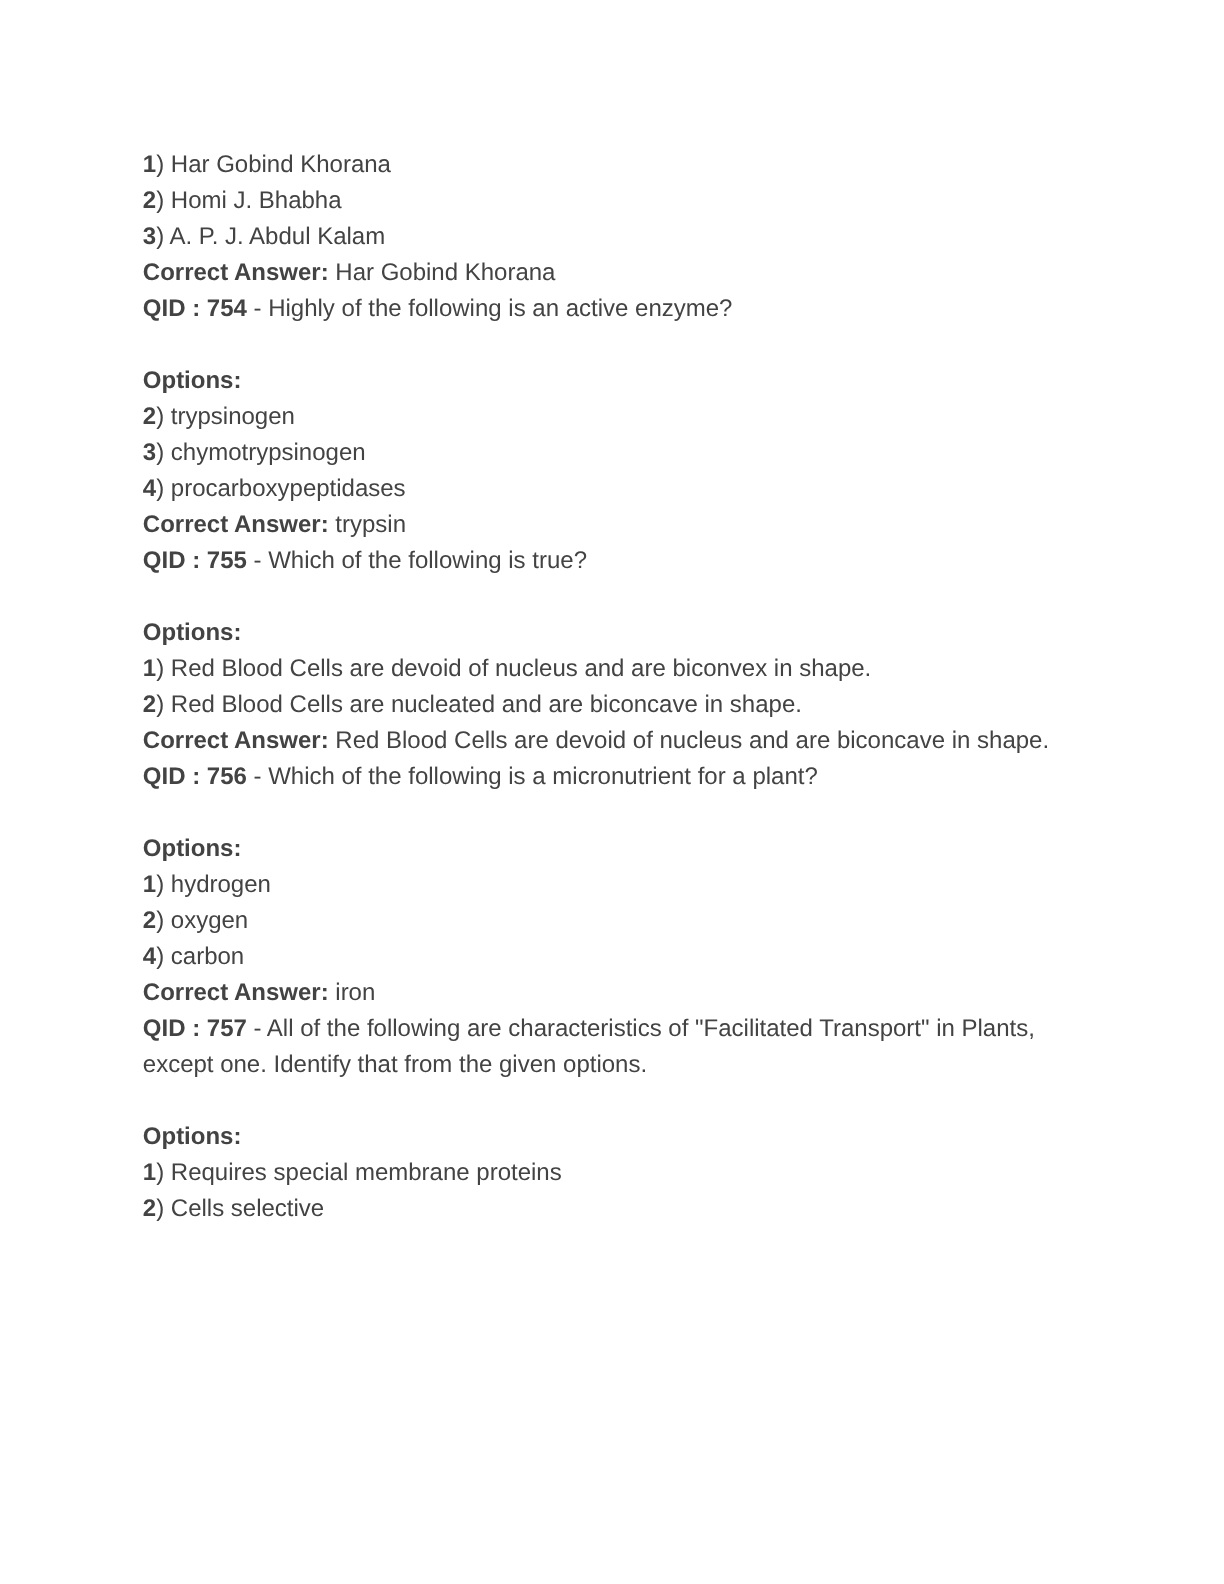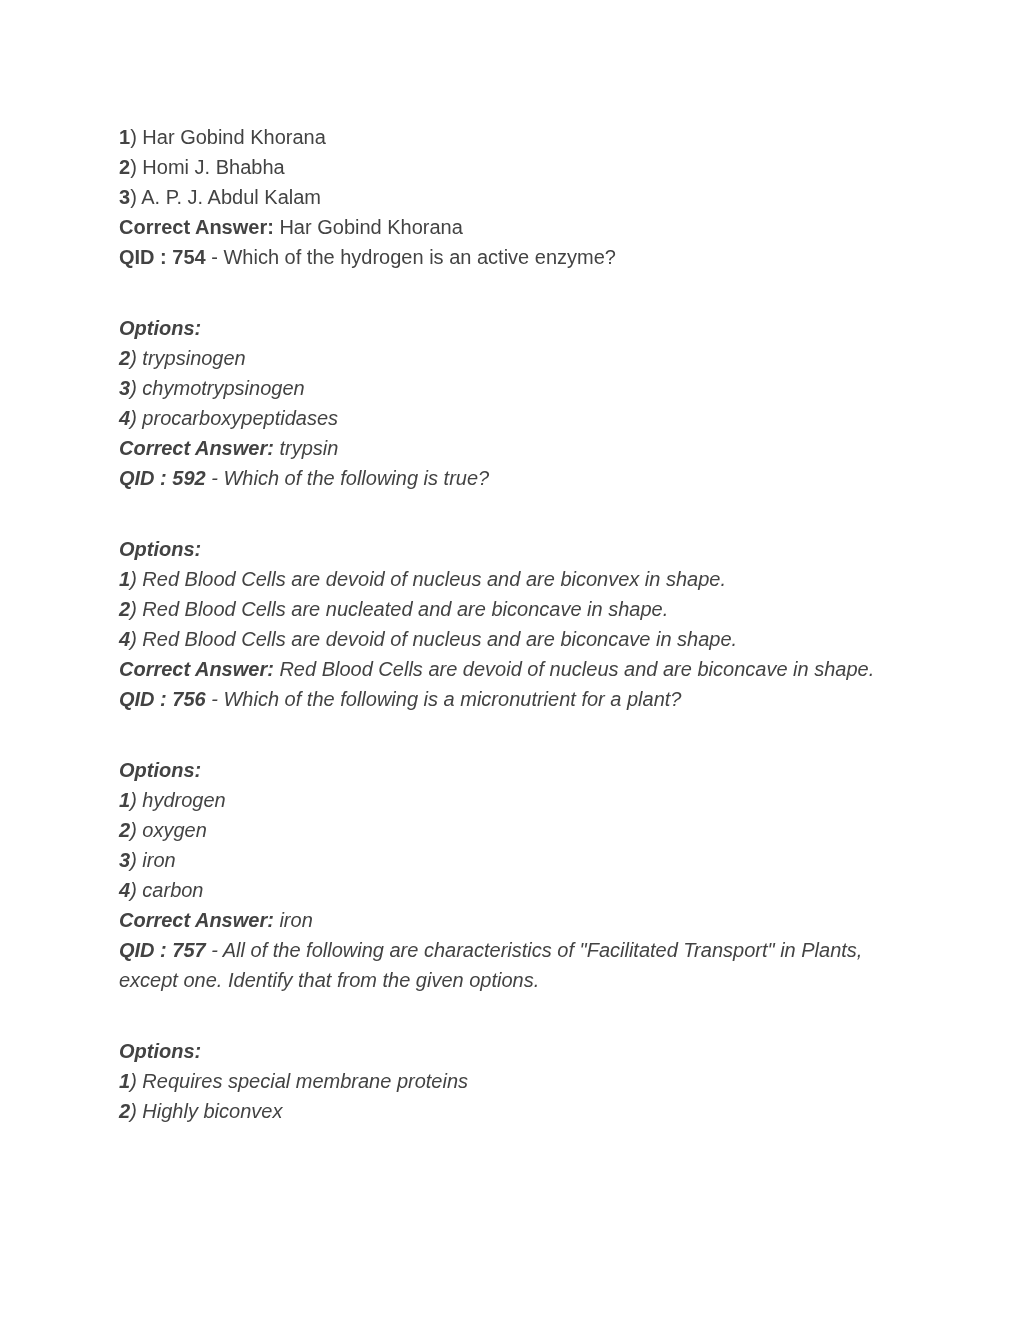--- a/index.html
+++ b/index.html
@@ -20,22 +20,21 @@
   }
   .content {
     box-sizing: border-box;
     padding: 122px 107px 0 119px;
     width: 1020px;
   }
   .section {
     margin: 0;
   }
   .section + .section {
-    margin-top: 41px; 
-    font-style: italic;
+    margin-top: 30px; 
   }
   .line {
     margin: 0;
     font-family: "Liberation Sans", sans-serif;
     font-size: 20px;
     line-height: 30px;
     color: var(--text-color);
     white-space: pre-wrap;
   }
   .b {
@@ -46,51 +45,49 @@
 <body>
 
 <div class="page">
   <div class="content">
 
     <div class="section">
       <p class="line"><span class="b">1</span><span>) </span><span>Har Gobind Khorana</span></p>
       <p class="line"><span class="b">2</span><span>) </span><span>Homi J. Bhabha</span></p>
       <p class="line"><span class="b">3</span><span>) </span><span>A. P. J. Abdul Kalam</span></p>
       <p class="line"><span class="b">Correct Answer:</span><span> Har Gobind Khorana</span></p>
-      <p class="line"><span class="b">QID : 754</span><span> - Which of the hydrogen is an active enzyme?</span></p>
+      <p class="line"><span class="b">QID : 754</span><span> - Highly of the following is an active enzyme?</span></p>
     </div>
 
     <div class="section">
       <p class="line"><span class="b">Options:</span></p>
       <p class="line"><span class="b">2</span><span>) </span><span>trypsinogen</span></p>
       <p class="line"><span class="b">3</span><span>) </span><span>chymotrypsinogen</span></p>
       <p class="line"><span class="b">4</span><span>) </span><span>procarboxypeptidases</span></p>
       <p class="line"><span class="b">Correct Answer:</span><span> trypsin</span></p>
-      <p class="line"><span class="b">QID : 592</span><span> - Which of the following is true?</span></p>
+      <p class="line"><span class="b">QID : 755</span><span> - Which of the following is true?</span></p>
     </div>
 
     <div class="section">
       <p class="line"><span class="b">Options:</span></p>
       <p class="line"><span class="b">1</span><span>) </span><span>Red Blood Cells are devoid of nucleus and are biconvex in shape.</span></p>
       <p class="line"><span class="b">2</span><span>) </span><span>Red Blood Cells are nucleated and are biconcave in shape.</span></p>
-      <p class="line"><span class="b">4</span><span>) </span><span>Red Blood Cells are devoid of nucleus and are biconcave in shape.</span></p>
       <p class="line"><span class="b">Correct Answer:</span><span> Red Blood Cells are devoid of nucleus and are biconcave in shape.</span></p>
       <p class="line"><span class="b">QID : 756</span><span> - Which of the following is a micronutrient for a plant?</span></p>
     </div>
 
     <div class="section">
       <p class="line"><span class="b">Options:</span></p>
       <p class="line"><span class="b">1</span><span>) </span><span>hydrogen</span></p>
       <p class="line"><span class="b">2</span><span>) </span><span>oxygen</span></p>
-      <p class="line"><span class="b">3</span><span>) </span><span>iron</span></p>
       <p class="line"><span class="b">4</span><span>) </span><span>carbon</span></p>
       <p class="line"><span class="b">Correct Answer:</span><span> iron</span></p>
       <p class="line"><span class="b">QID : 757</span><span> - All of the following are characteristics of "Facilitated Transport" in Plants, except one. Identify that from the given options.</span></p>
     </div>
 
     <div class="section">
       <p class="line"><span class="b">Options:</span></p>
       <p class="line"><span class="b">1</span><span>) </span><span>Requires special membrane proteins</span></p>
-      <p class="line"><span class="b">2</span><span>) </span><span>Highly biconvex</span></p>
+      <p class="line"><span class="b">2</span><span>) </span><span>Cells selective</span></p>
     </div>
 
   </div>
 </div>
 
 </body></html>

